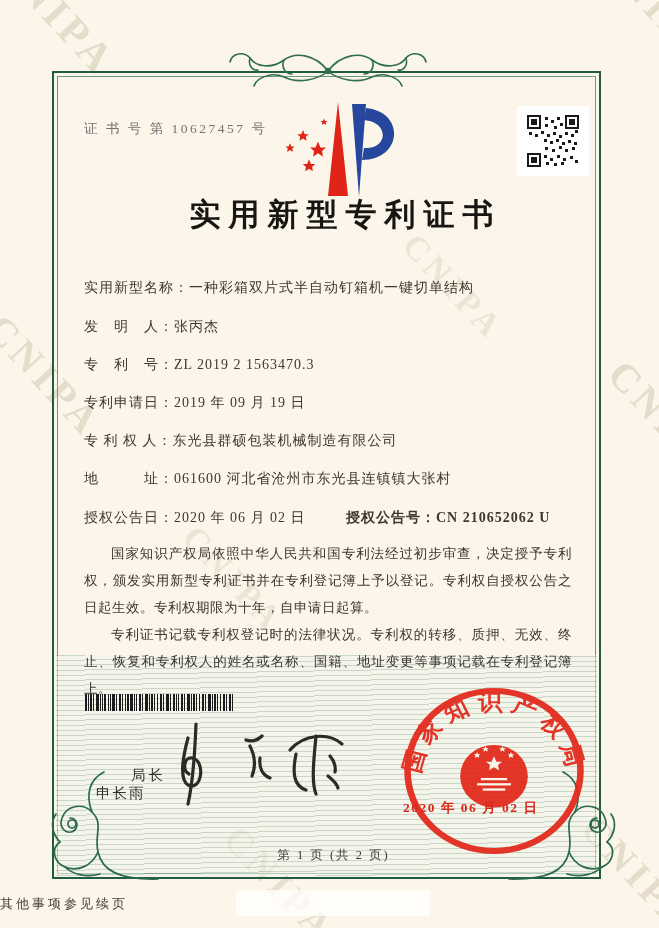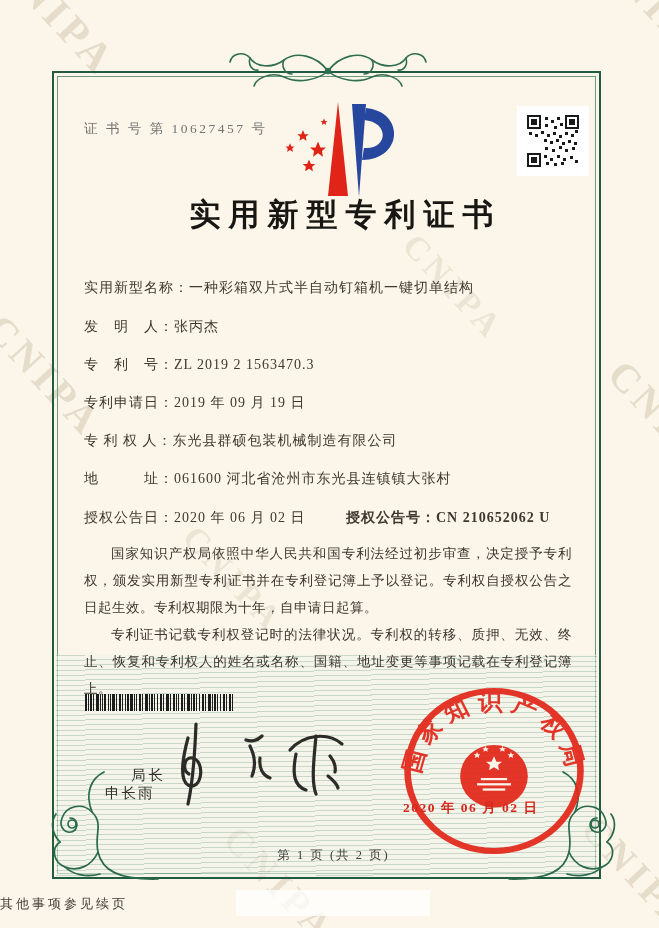--- a/index.html
+++ b/index.html
@@ -60,21 +60,21 @@
   .fr7 { top:509px; }
   .field-b { position:absolute; left:262px; top:0;font-weight:bold; }
   .body-text {
     position:absolute; left:84px; top:540px; width:488px;
     font-size:13.5px; line-height:27px; text-align:justify;
     color:#3c362e; letter-spacing:0.5px;
   }
   .body-text p { text-indent:2em; }
   .barcode { position:absolute; left:85px; top:694px; }
   .sig-title { position:absolute; left:88px; top:766px; font-size:14.5px; letter-spacing:3px; color:#33302a;margin-left:43px; }
-  .sig-name  { position:absolute; left:105px; top:784px; font-size:14.5px; letter-spacing:2px; color:#33302a;text-align:center; }
+  .sig-name  { position:absolute; left:96px; top:784px; font-size:14.5px; letter-spacing:2px; color:#33302a;text-align:center; }
   .sig-script { position:absolute; left:158px; top:720px; }
   .seal { position:absolute; left:400px; top:684px; opacity:0.93; }
   .seal-date {
     position:absolute; left:403px; top:799px; font-size:13.5px;
     color:#d8271c; letter-spacing:1.5px; font-weight:bold; white-space:nowrap;
   }
   .page-num {
     position:absolute; left:4px; top:847px; width:100%; text-align:center;
     font-size:12.5px; letter-spacing:2px; color:#3f3b35;
   }

